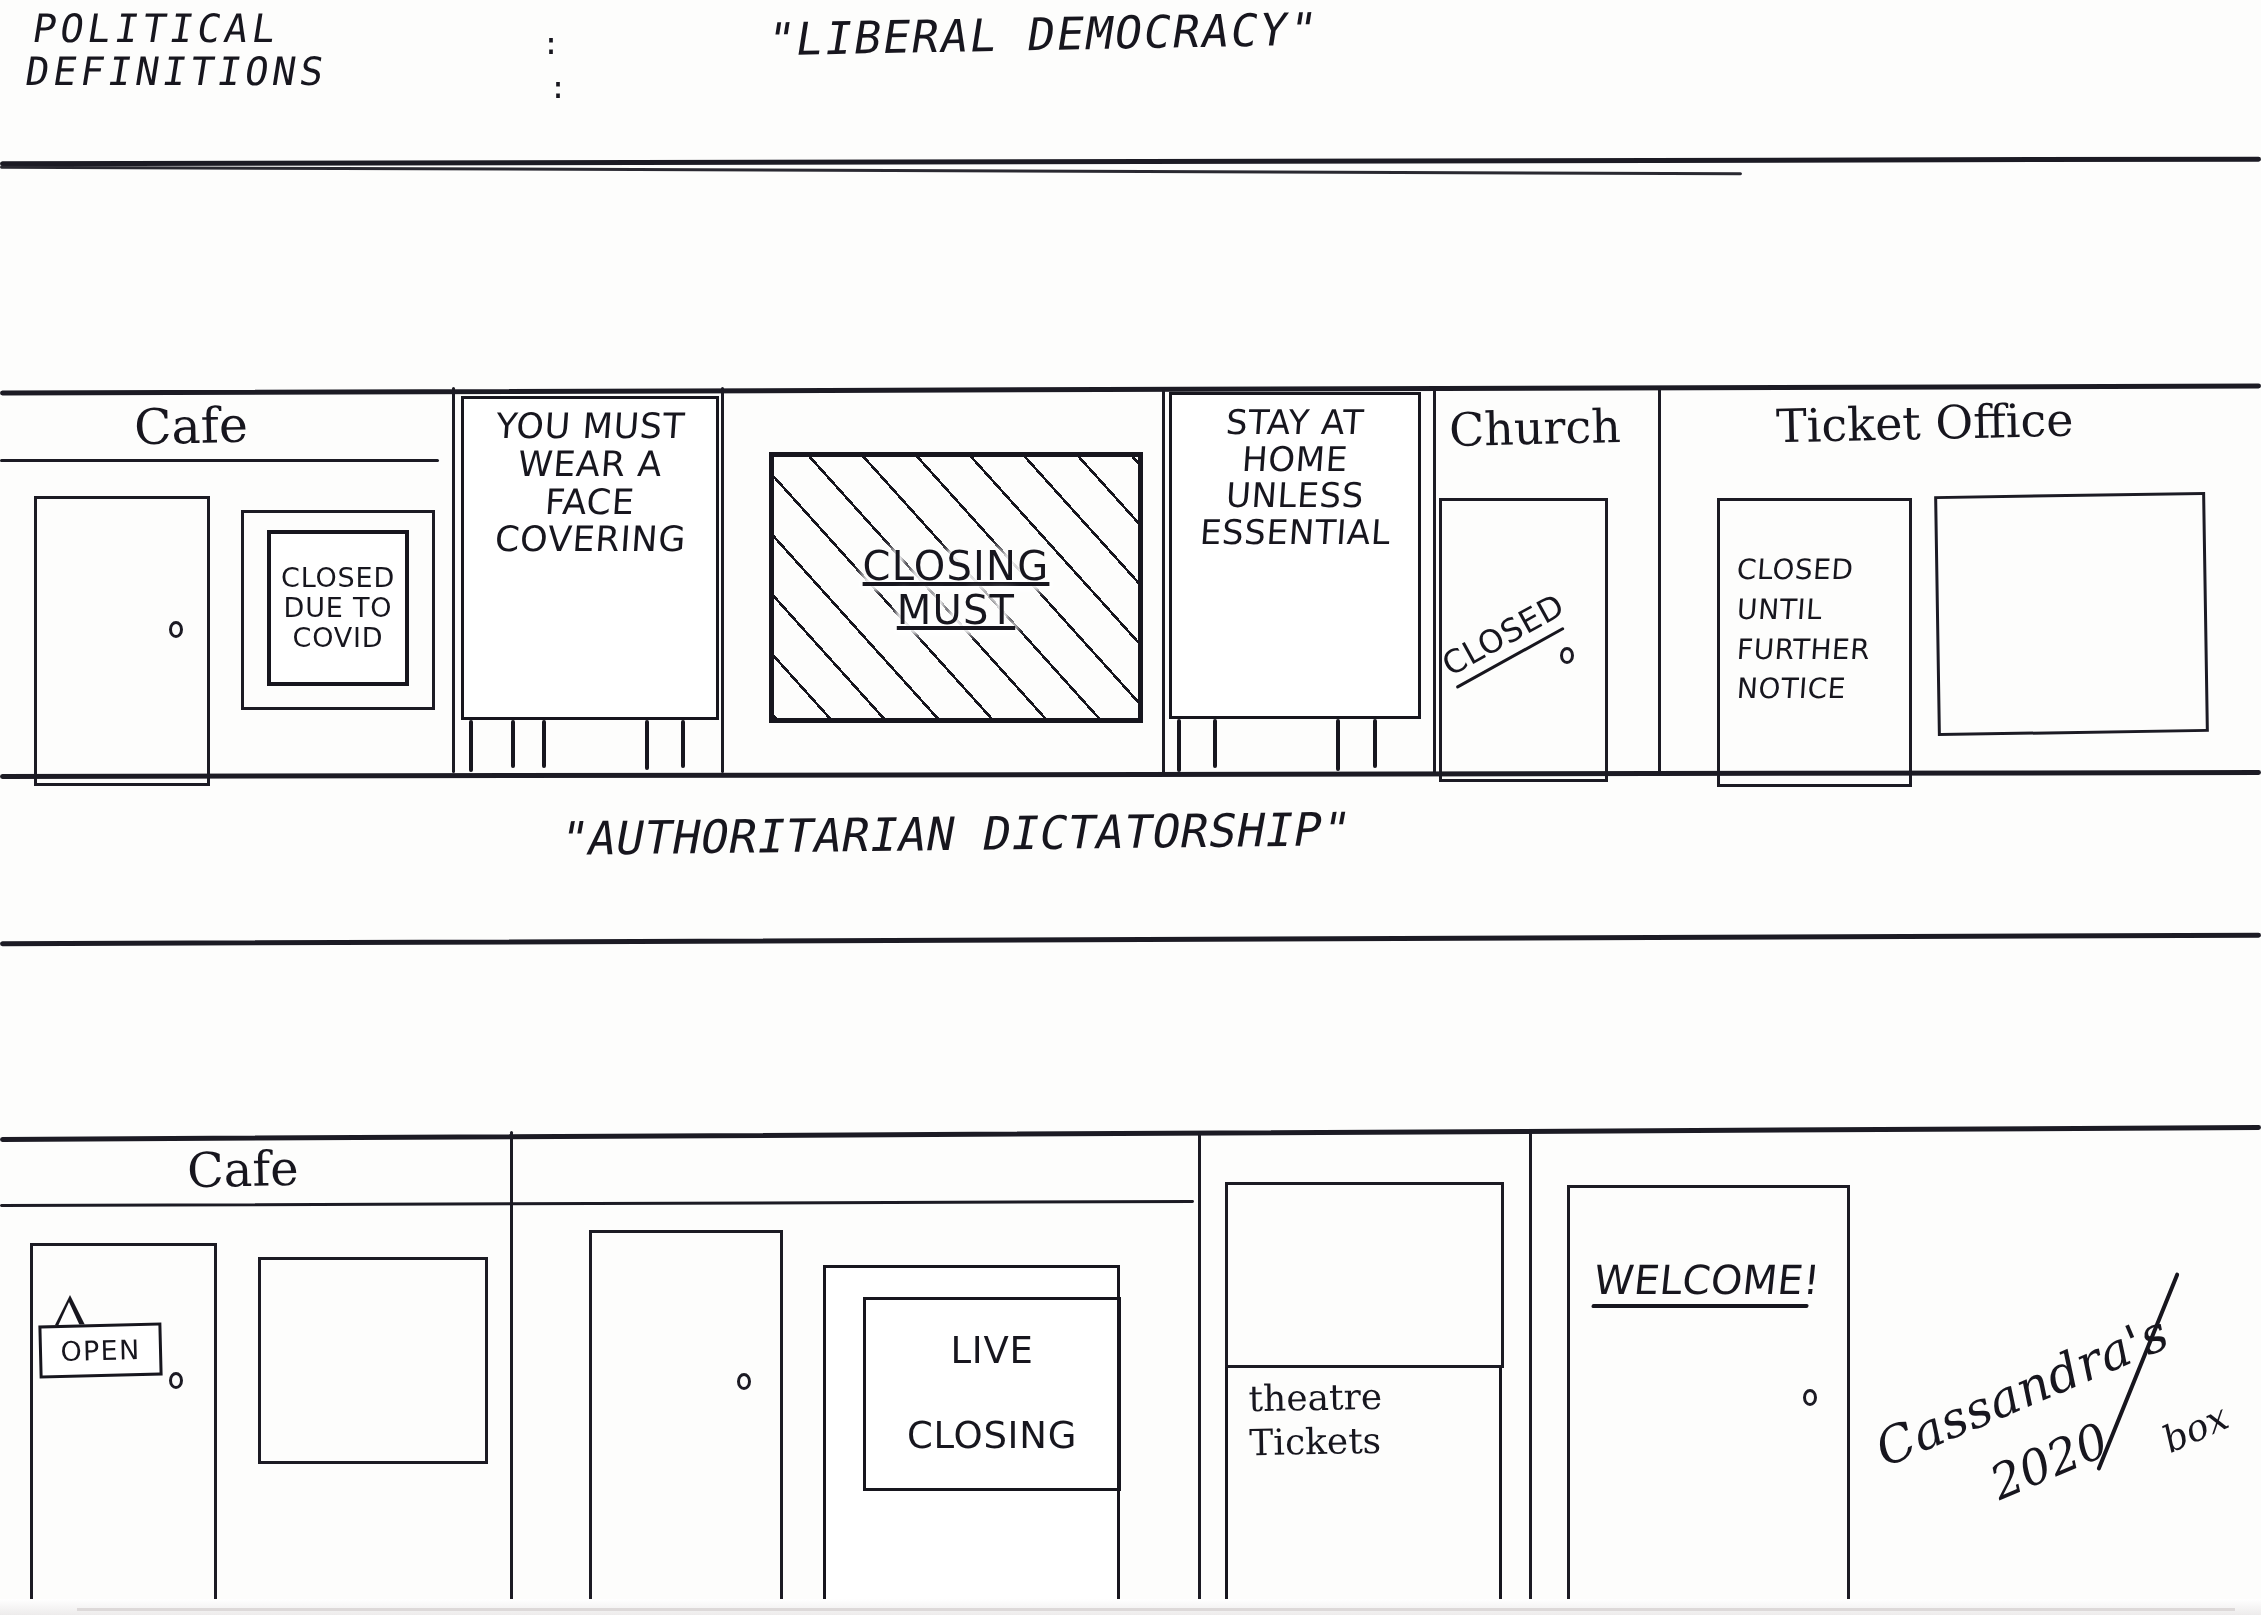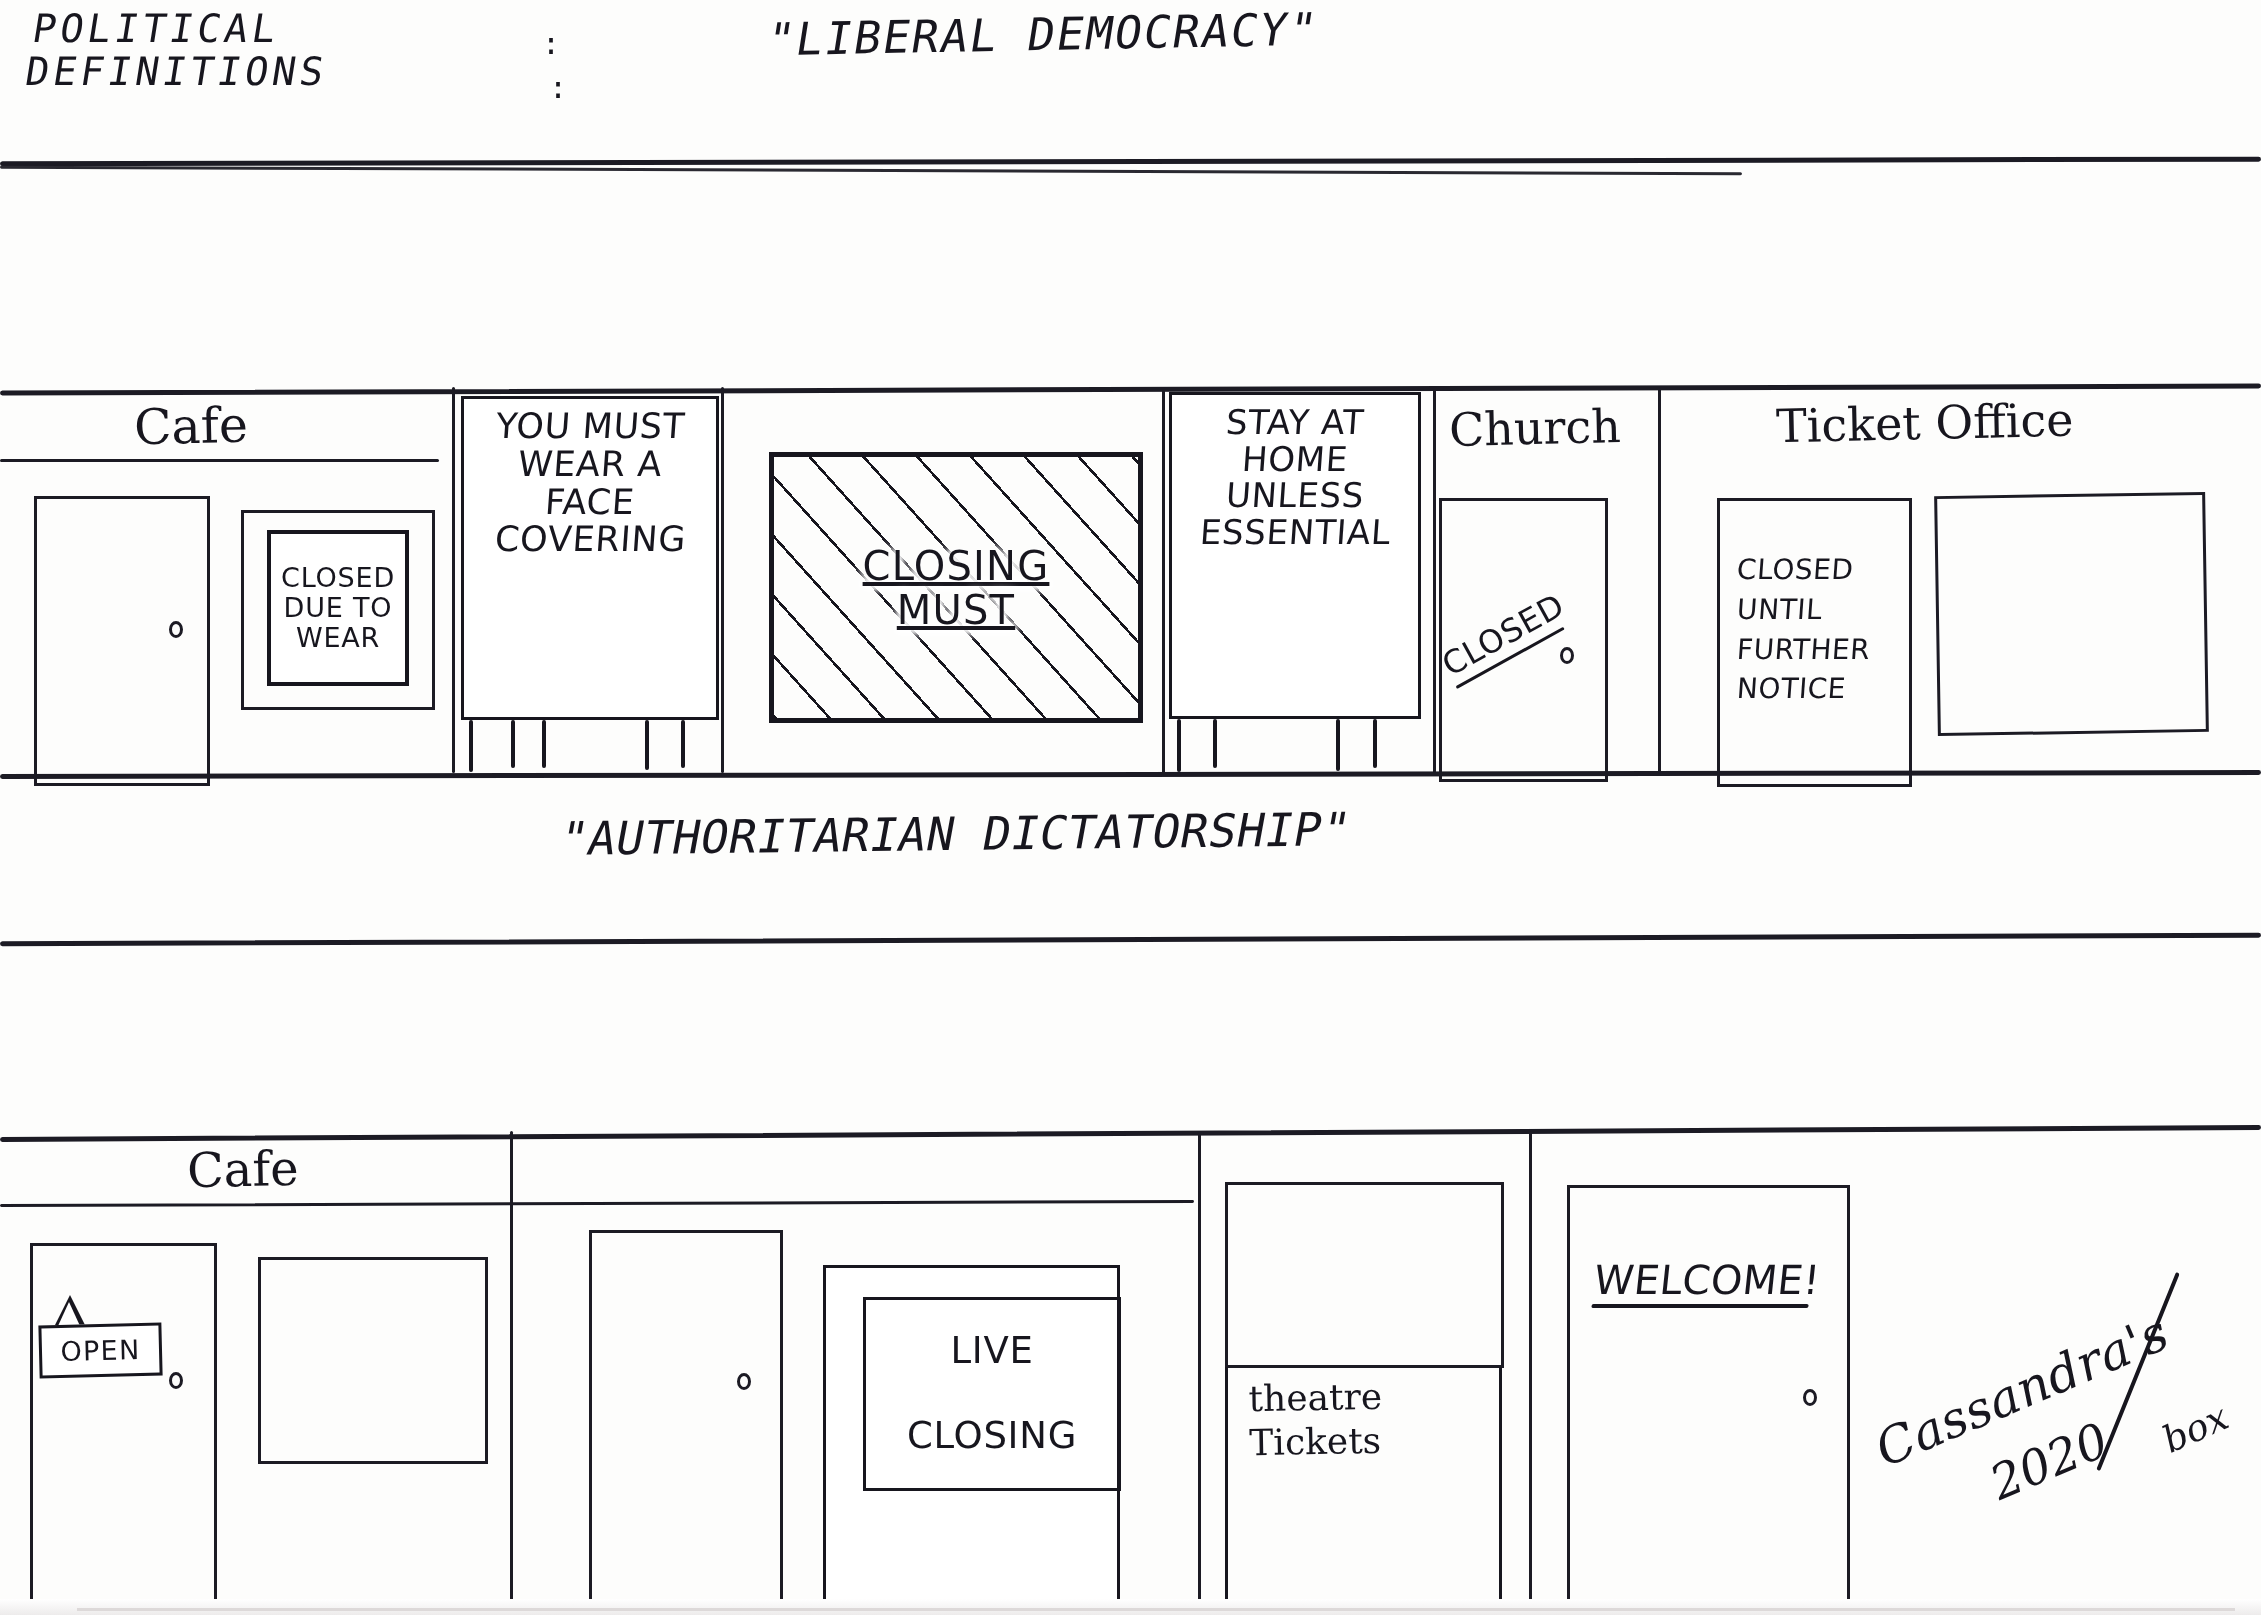--- a/index.html
+++ b/index.html
@@ -308,21 +308,21 @@
 
 <div class="abs shopname ink" style="left:134px;top:398px;font-size:49px;">Cafe</div>
 
 <div class="door" style="left:34px;top:496px;width:176px;height:290px;"></div>
 <div class="knob" style="left:169px;top:621px;"></div>
 
 <div class="window" style="left:241px;top:510px;width:194px;height:200px;"></div>
 <div class="poster" style="left:267px;top:530px;width:142px;height:156px;">
   <div class="ln" style="font-size:27px;">CLOSED</div>
   <div class="ln" style="font-size:27px;">DUE TO</div>
-  <div class="ln" style="font-size:27px;">WEAR</div>
+  <div class="ln" style="font-size:27px;">COVID</div>
 </div>
 
 <div class="billboard" style="left:461px;top:396px;width:258px;height:324px;">
   <div class="ln" style="font-size:35px;">YOU MUST</div>
   <div class="ln" style="font-size:35px;">WEAR A</div>
   <div class="ln" style="font-size:35px;">FACE</div>
   <div class="ln" style="font-size:35px;">COVERING</div>
 </div>
 <div class="leg" style="left:469px;top:720px;height:52px;"></div>
 <div class="leg" style="left:511px;top:720px;height:48px;"></div>

